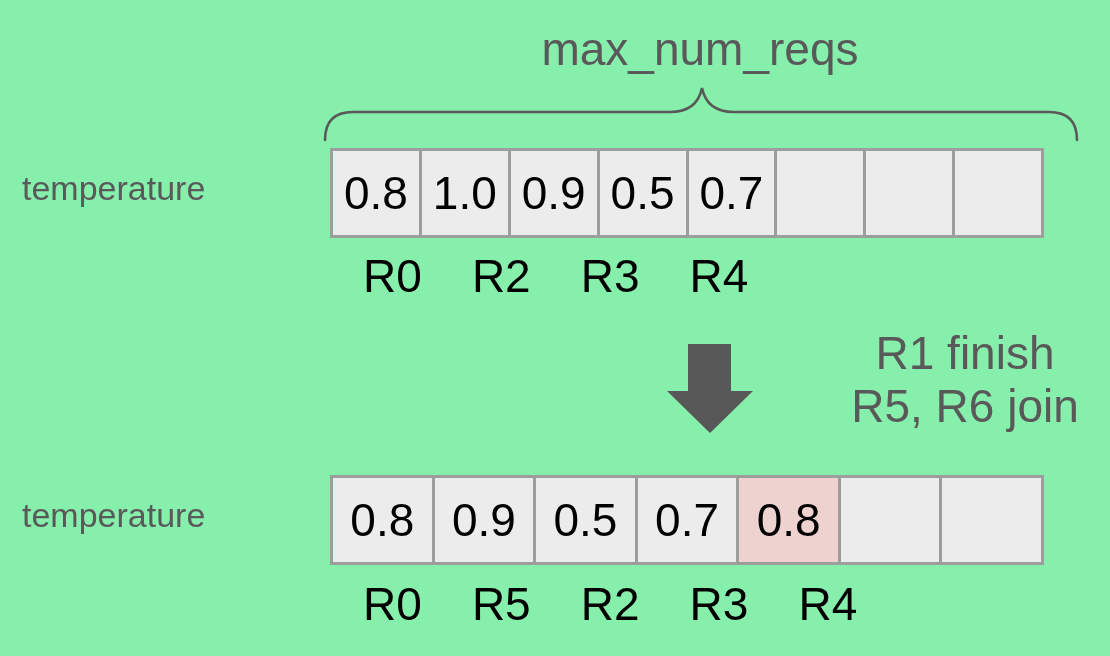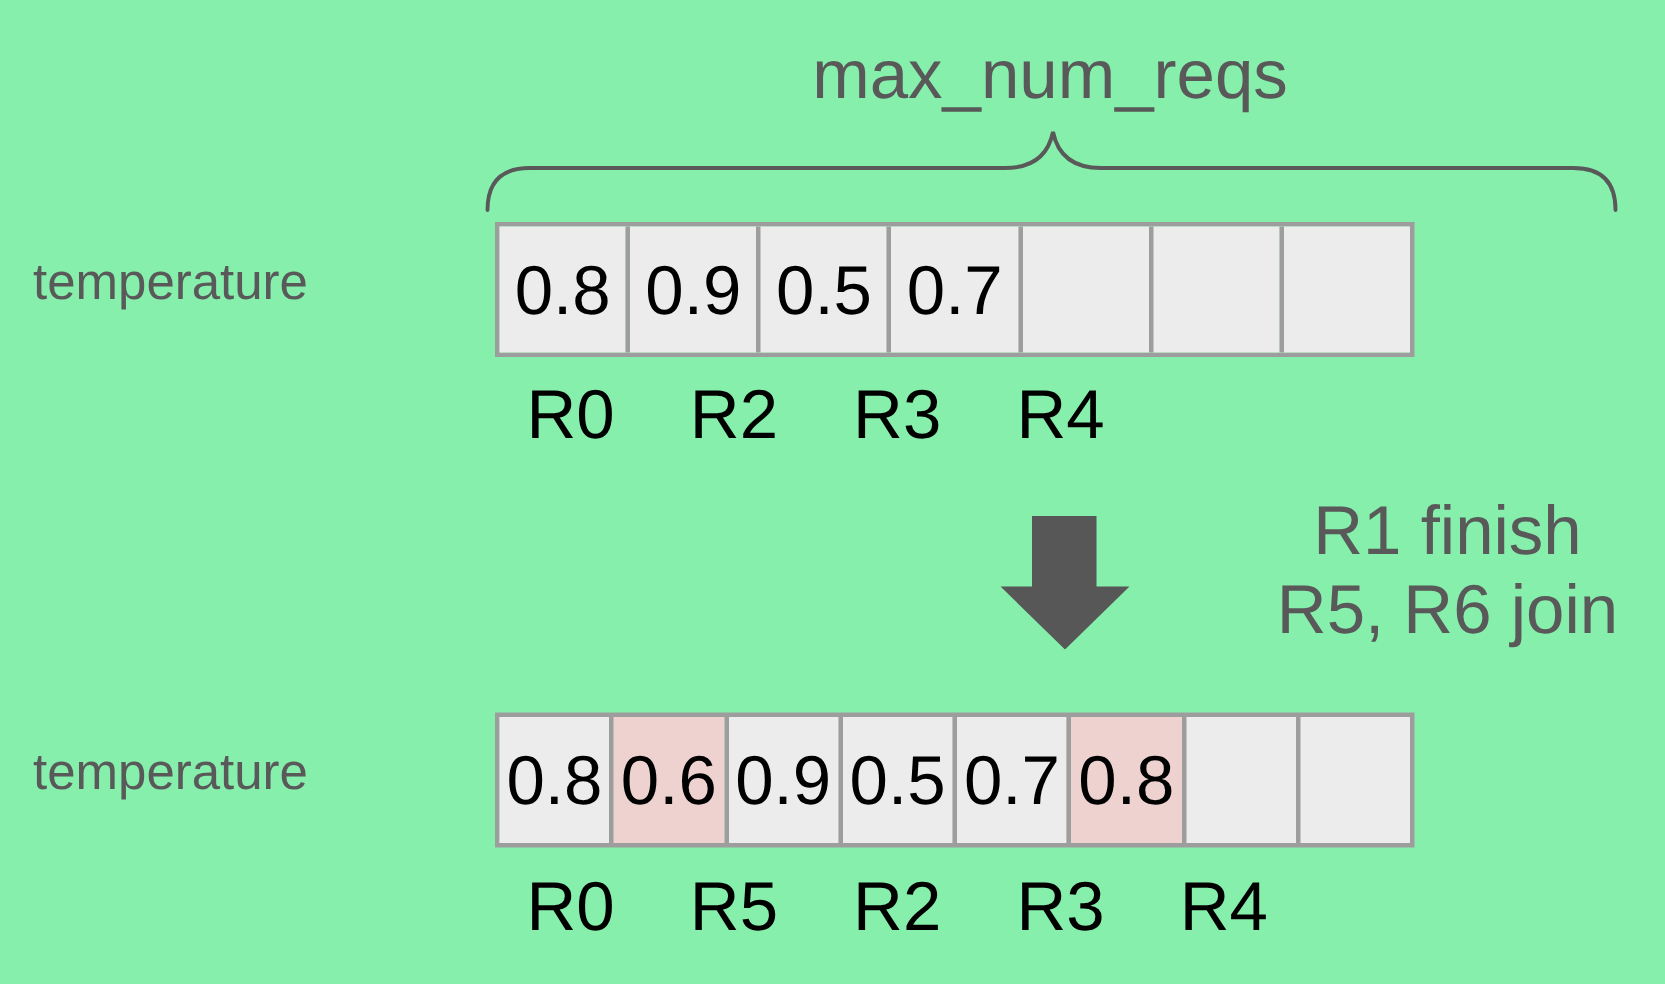--- a/index.html
+++ b/index.html
@@ -34,42 +34,42 @@
   .brace-svg {
     position: absolute;
     left: 321px;
     top: 82px;
     width: 760px;
     height: 62px;
   }
   .slot-row {
     position: absolute;
     left: 330px;
-    width: 613px;
+    width: 714px;
     height: 90px;
     display: flex;
     border: 3px solid var(--cell-border);
   }
   .slot-row.before { top: 148px; }
   .slot-row.after  { top: 475px; }
   .cell {
     flex: 1;
     background: var(--cell-bg);
     display: flex;
     align-items: center;
     justify-content: center;
     font-size: 46px;
     color: var(--value-black);
     overflow: hidden;
   }
   .cell + .cell { border-left: 3px solid var(--cell-border); }
   .cell.highlight { background: var(--highlight-bg); }
   .labels-row {
     position: absolute;
-    left: 334px;
+    left: 346px;
     width: 746px;
     display: flex;
     gap: 16px;
   }
   .labels-row.before { top: 250px; }
   .labels-row.after  { top: 578px; }
   .labels-row span {
     flex: 1;
     text-align: center;
     font-size: 46px;
@@ -112,20 +112,21 @@
   <div class="brace-title">max_num_reqs</div>
 
   <svg class="brace-svg" viewBox="0 0 760 62">
     <path d="M 4 58 Q 4 30 32 30 L 349 30 Q 376 30 381 6 Q 386 30 413 30 L 728 30 Q 756 30 756 58" fill="none" stroke="var(--brace-gray)" stroke-width="2.6" stroke-linecap="round"></path>
   </svg>
 
   <div class="row-label before">temperature</div>
 
   <div class="slot-row before">
     <div class="cell">0.8</div>
+    <div class="cell">1.0</div>
     <div class="cell">0.9</div>
     <div class="cell">0.5</div>
     <div class="cell">0.7</div>
     <div class="cell"></div>
     <div class="cell"></div>
     <div class="cell"></div>
   </div>
 
   <div class="labels-row before">
     <span>R0</span>
@@ -143,21 +144,20 @@
 
   <div class="transition-note">
     <div>R1 finish</div>
     <div>R5, R6 join</div>
   </div>
 
   <div class="row-label after">temperature</div>
 
   <div class="slot-row after">
     <div class="cell">0.8</div>
-    <div class="cell highlight">0.6</div>
     <div class="cell">0.9</div>
     <div class="cell">0.5</div>
     <div class="cell">0.7</div>
     <div class="cell highlight">0.8</div>
     <div class="cell"></div>
     <div class="cell"></div>
   </div>
 
   <div class="labels-row after">
     <span>R0</span>

